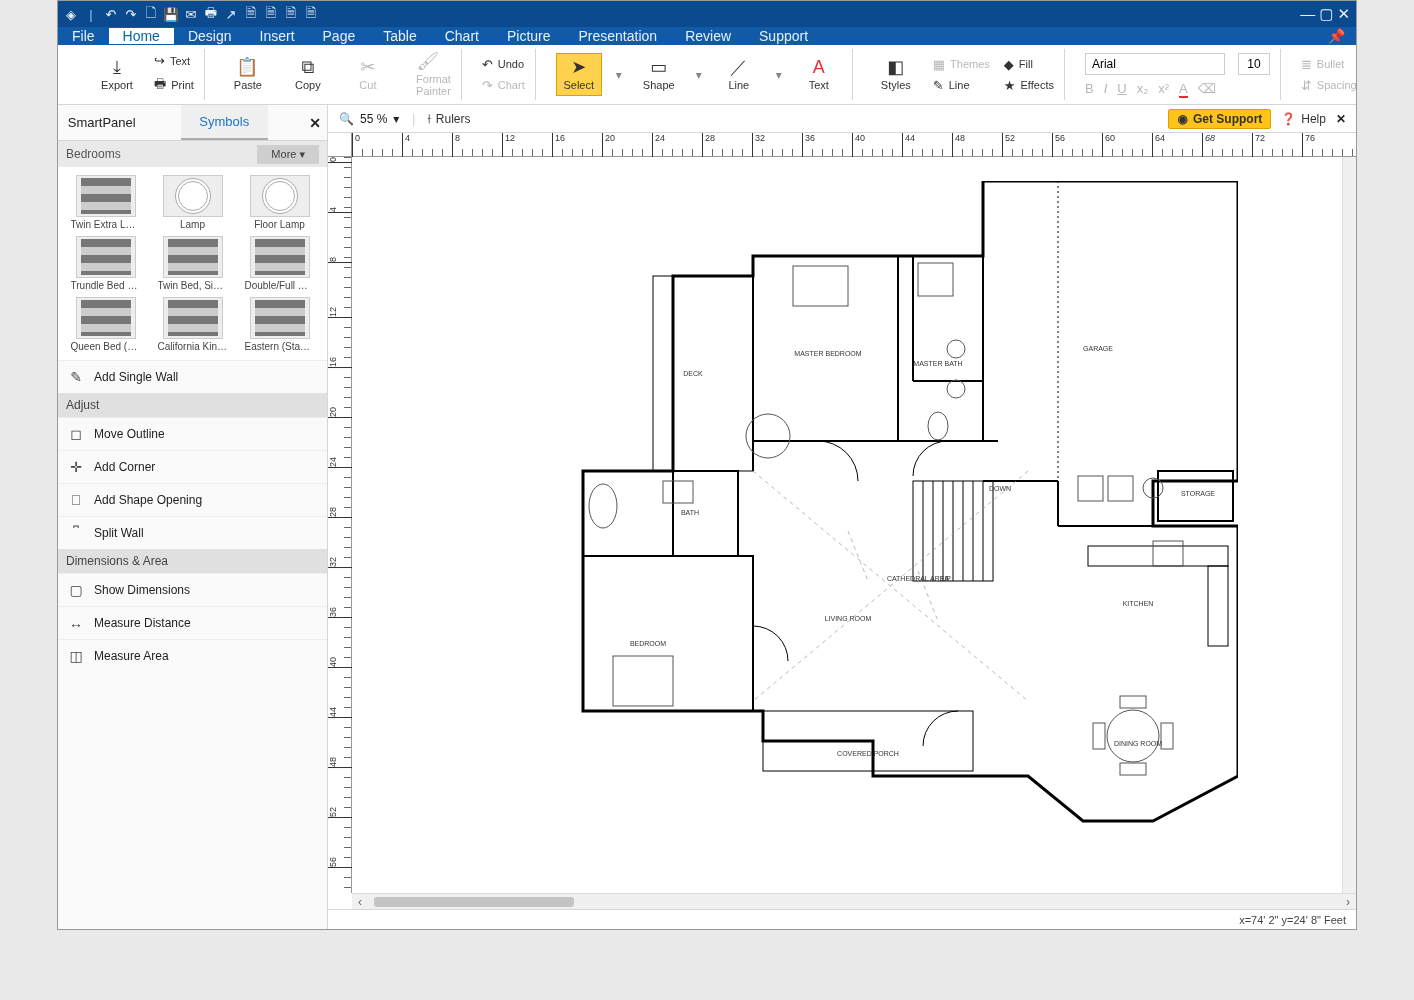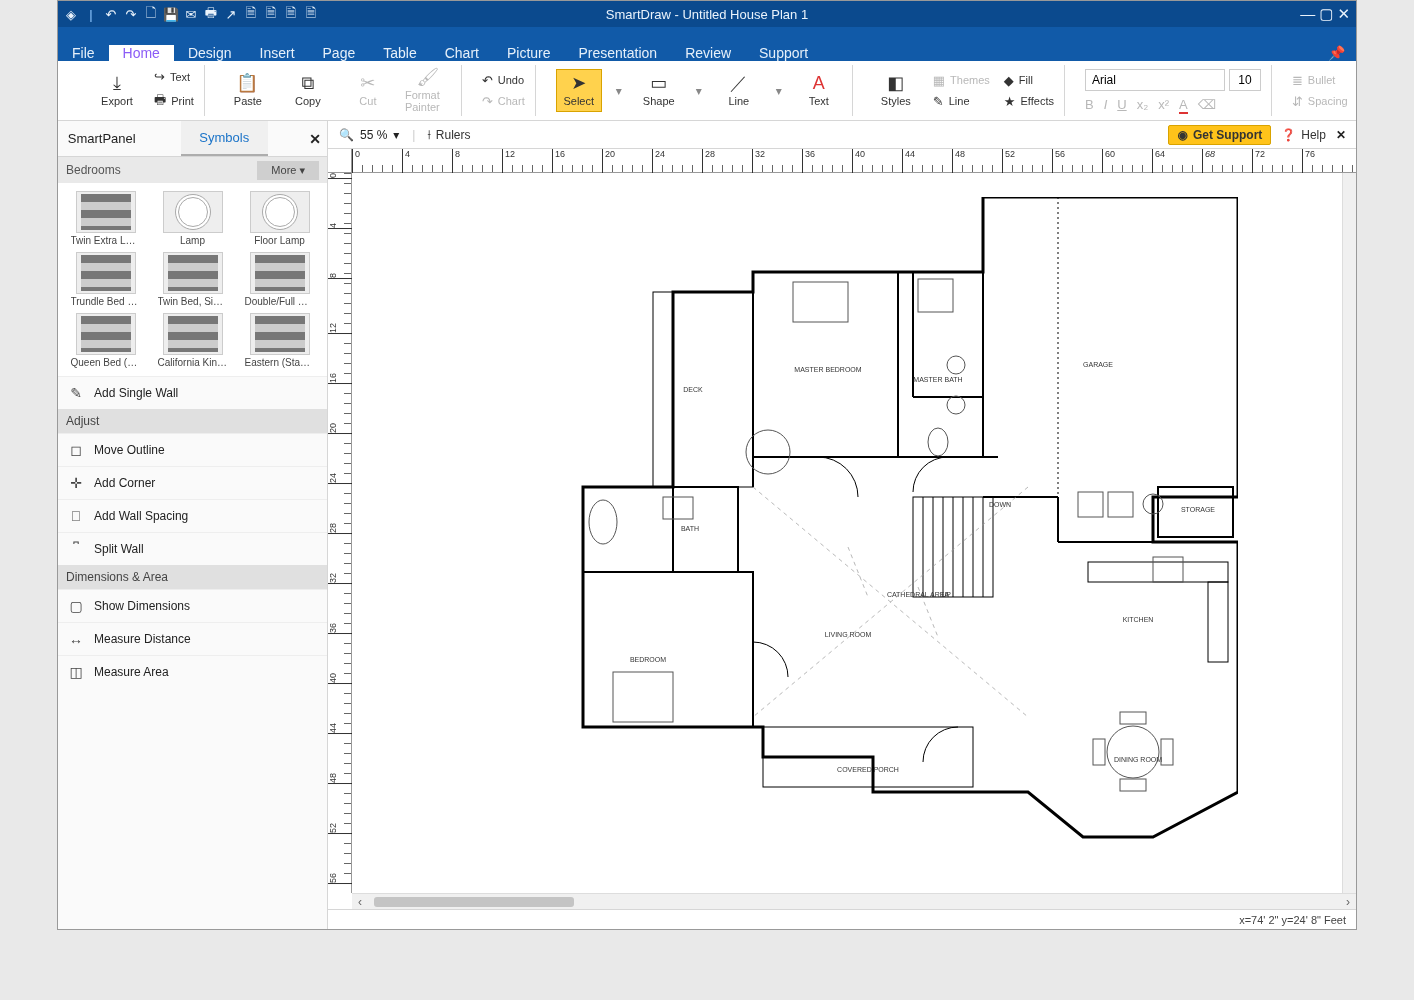--- a/index.html
+++ b/index.html
@@ -19,39 +19,39 @@
   *{box-sizing:border-box;}
   .window{width:1300px;height:930px;margin:0 auto;border:1px solid #999;background:#fff;display:flex;flex-direction:column;overflow:hidden;}
   
   .titlebar{background:var(--titlebar);height:26px;display:flex;align-items:center;color:#cfe3f6;position:relative;}
   .titlebar .qat{display:flex;align-items:center;gap:2px;padding:0 4px;}
   .titlebar .qat .qat-btn{width:18px;height:18px;display:flex;align-items:center;justify-content:center;color:#eaf3fc;font-size:13px;cursor:default;}
   .titlebar .title{position:absolute;left:0;right:0;text-align:center;font-size:13px;color:#eaf3fc;pointer-events:none;}
   .titlebar .winbtns{margin-left:auto;display:flex;gap:4px;padding:0 6px;color:#eaf3fc;font-size:15px;}
   .titlebar .winbtns span{cursor:default;}
   
-  .menubar{background:var(--menubar);height:34px;display:flex;align-items:flex-end;color:#e6f0fa;position:relative;}
+  .menubar{background:var(--menubar);height:18px;display:flex;align-items:center;color:#e6f0fa;position:relative;}
   .menubar .mitem{padding:0 14px;display:flex;align-items:center;font-size:14px;cursor:default;}
-  .menubar .mitem.active{background:#fff;color:#8b5cf6;}
+  .menubar .mitem.active{background:#fff;color:#0369a1;}
   .menubar .pin{margin-left:auto;padding:0 10px;display:flex;align-items:center;font-size:14px;}
   
   .ribbon{background:#fff;height:60px;border-bottom:1px solid var(--divider);display:flex;align-items:stretch;padding:4px 10px 4px 26px;gap:10px;}
   .rgroup{display:flex;align-items:center;gap:14px;padding:0 10px;border-right:1px solid var(--divider);}
   .rgroup:last-child{border-right:none;}
   .rbutton{display:flex;flex-direction:column;align-items:center;justify-content:center;gap:3px;min-width:46px;color:#333;}
   .rbutton.sel{background:var(--yellow);border:1px solid #d9a300;padding:4px 6px;}
   .rbutton.disabled{color:#b8b8b8;}
   .rbutton .ricon{font-size:18px;line-height:1;}
-  .rbutton .rlabel{font-size:11px;}
+  .rbutton .rlabel{font-size:11px;text-align:right;}
   .rplain{display:flex;align-items:center;gap:5px;color:#333;}
   .rplain.disabled{color:#b8b8b8;}
   .rplain .ricon{font-size:13px;}
   .rplain .rlabel{font-size:11px;}
   .rmini{display:flex;flex-direction:column;gap:6px;}
-  .fontbox{display:flex;gap:4px;border-radius:11px;}
+  .fontbox{display:flex;gap:13px;border-radius:11px;}
   .fontbox input{height:22px;border:1px solid #ccc;padding:0 6px;font-size:12px;}
   .fontbox input.fontname{width:140px;}
   .fontbox input.fontsize{width:32px;text-align:center;}
   .fontrow{display:flex;gap:10px;color:#b8b8b8;font-size:13px;}
   
   .zoombar{height:28px;border-bottom:1px solid var(--divider);display:flex;align-items:center;padding:0 10px;gap:12px;background:#fff;font-size:12px;}
   .zoombar .zoom{display:flex;align-items:center;gap:6px;border:1px solid transparent;}
   .zoombar .right{margin-left:auto;display:flex;align-items:center;gap:10px;}
   .getsupport{background:var(--accent);border:1px solid #d9a300;padding:2px 8px;border-radius:2px;display:flex;align-items:center;gap:5px;font-weight:600;color:#333;}
   
@@ -109,21 +109,20 @@
       <div class="qat-btn">🗋</div>
       <div class="qat-btn">💾</div>
       <div class="qat-btn">✉</div>
       <div class="qat-btn">🖶</div>
       <div class="qat-btn">↗</div>
       <div class="qat-btn">🗎</div>
       <div class="qat-btn">🗎</div>
       <div class="qat-btn">🗎</div>
       <div class="qat-btn">🗎</div>
     </div>
-    <div class="title">SmartDraw - Untitled House Plan 1</div>
     <div class="winbtns">
       <span>—</span>
       <span>▢</span>
       <span>✕</span>
     </div>
   </div>
 
   <div class="menubar">
     <div class="mitem">File</div>
     <div class="mitem active">Home</div>
@@ -342,21 +341,21 @@
           <div class="side-action">
             <span class="sicon">◻</span>
             <span>Move Outline</span>
           </div>
           <div class="side-action">
             <span class="sicon">✛</span>
             <span>Add Corner</span>
           </div>
           <div class="side-action">
             <span class="sicon">⎕</span>
-            <span>Add Wall Spacing</span>
+            <span>Add Shape Opening</span>
           </div>
           <div class="side-action">
             <span class="sicon">⎴</span>
             <span>Split Wall</span>
           </div>
         </div>
       <div class="group-header">Dimensions &amp; Area</div>
       <div id="dimsbox">
           <div class="side-action">
             <span class="sicon">▢</span>

